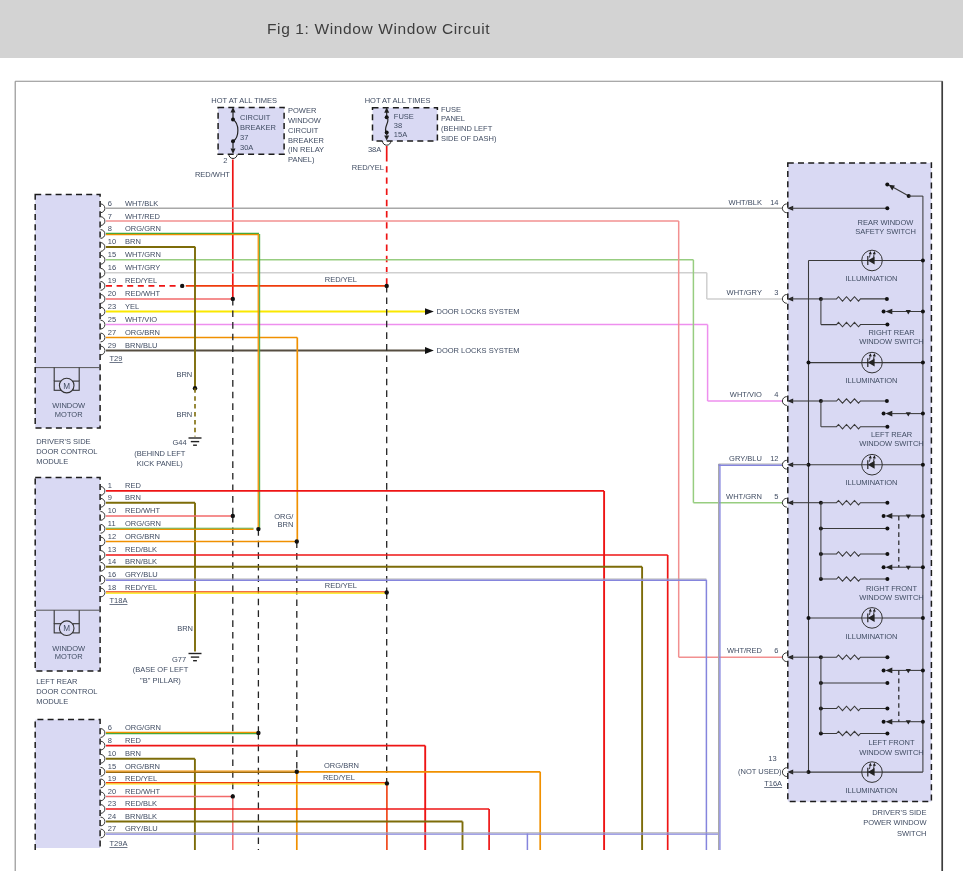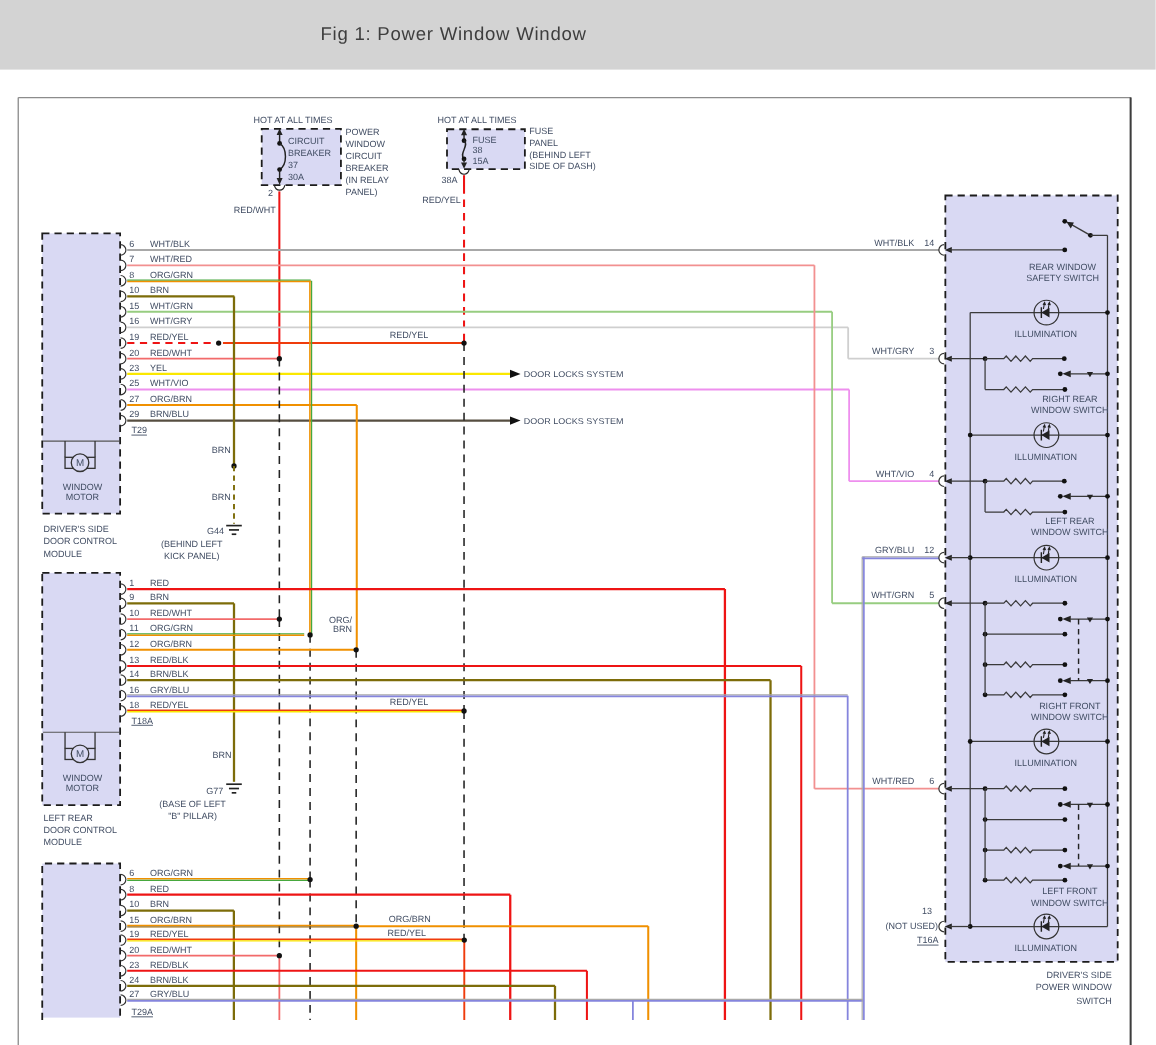--- a/index.html
+++ b/index.html
@@ -1,20 +1,20 @@
 <!DOCTYPE html>
 <html><head><meta charset="utf-8"><style>
 html,body{margin:0;padding:0;background:#fff;width:963px;height:871px;overflow:hidden}
 *{font-family:"Liberation Sans",sans-serif}
 #hdr{position:absolute;left:0;top:0;width:963px;height:58px;background:#d3d3d3}
 #ttl{position:absolute;left:267px;top:20px;font-size:15.5px;letter-spacing:0.62px;color:#3e3e3e}
 </style></head>
 <body>
 <div id="hdr"></div>
-<div id="ttl">Fig 1: Power Window Window</div>
+<div id="ttl">Fig 1: Window Window Circuit</div>
 <svg width="963" height="871" style="position:absolute;left:0;top:0">
 <line x1="15.2" y1="81.3" x2="942.6" y2="81.3" stroke="#8c8c8c" stroke-width="1.1"></line>
 <line x1="15.2" y1="81.3" x2="15.2" y2="871" stroke="#8c8c8c" stroke-width="1.1"></line>
 <line x1="942.2" y1="81.3" x2="942.2" y2="871" stroke="#3d3d3d" stroke-width="1.7"></line>
 <rect x="35.2" y="194.5" width="64.9" height="233.5" fill="#d9d9f3"></rect>
 <rect x="35.2" y="194.5" width="64.9" height="233.5" fill="none" stroke="#1c1c1c" stroke-width="1.5" stroke-dasharray="6,4.2"></rect>
 <line x1="35.900000000000006" y1="367.6" x2="99.4" y2="367.6" stroke="#555" stroke-width="1.0"></line>
 <line x1="54.2" y1="367.6" x2="54.2" y2="381.1" stroke="#333" stroke-width="1.1"></line>
 <line x1="79.2" y1="367.6" x2="79.2" y2="381.1" stroke="#333" stroke-width="1.1"></line>
 <rect x="54.2" y="381.1" width="6.3" height="9.2" fill="none" stroke="#333" stroke-width="1.1"></rect>

